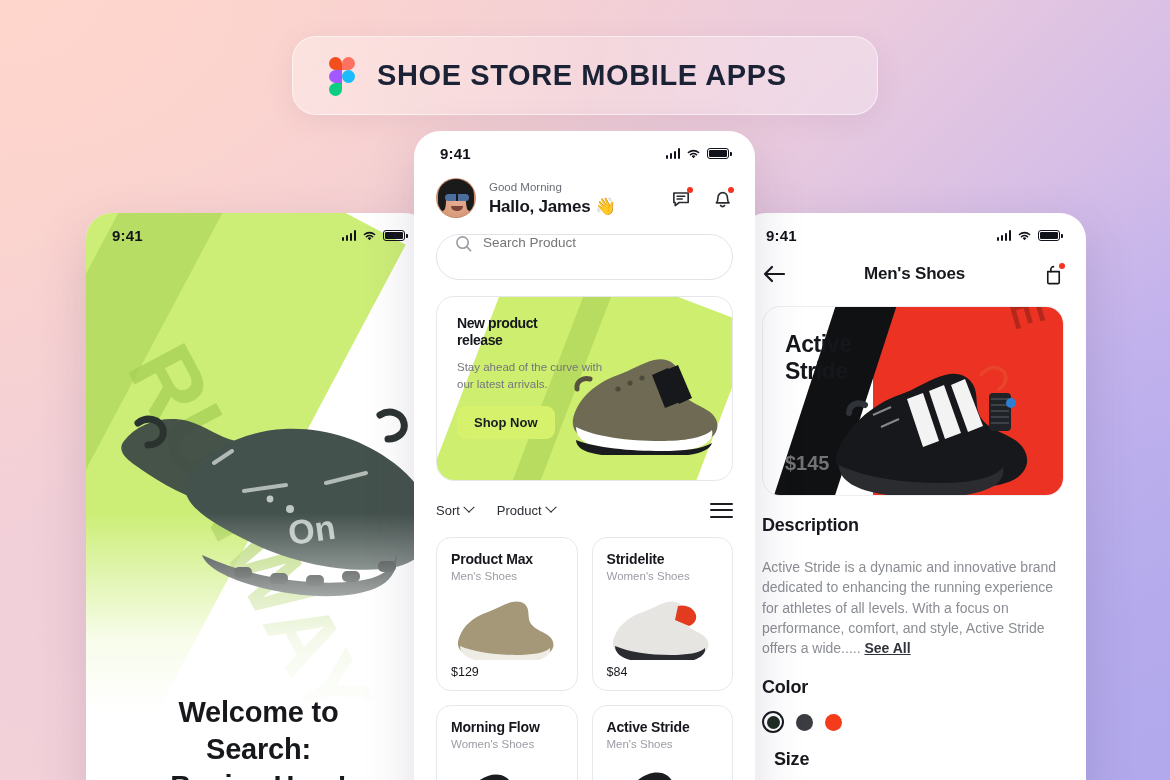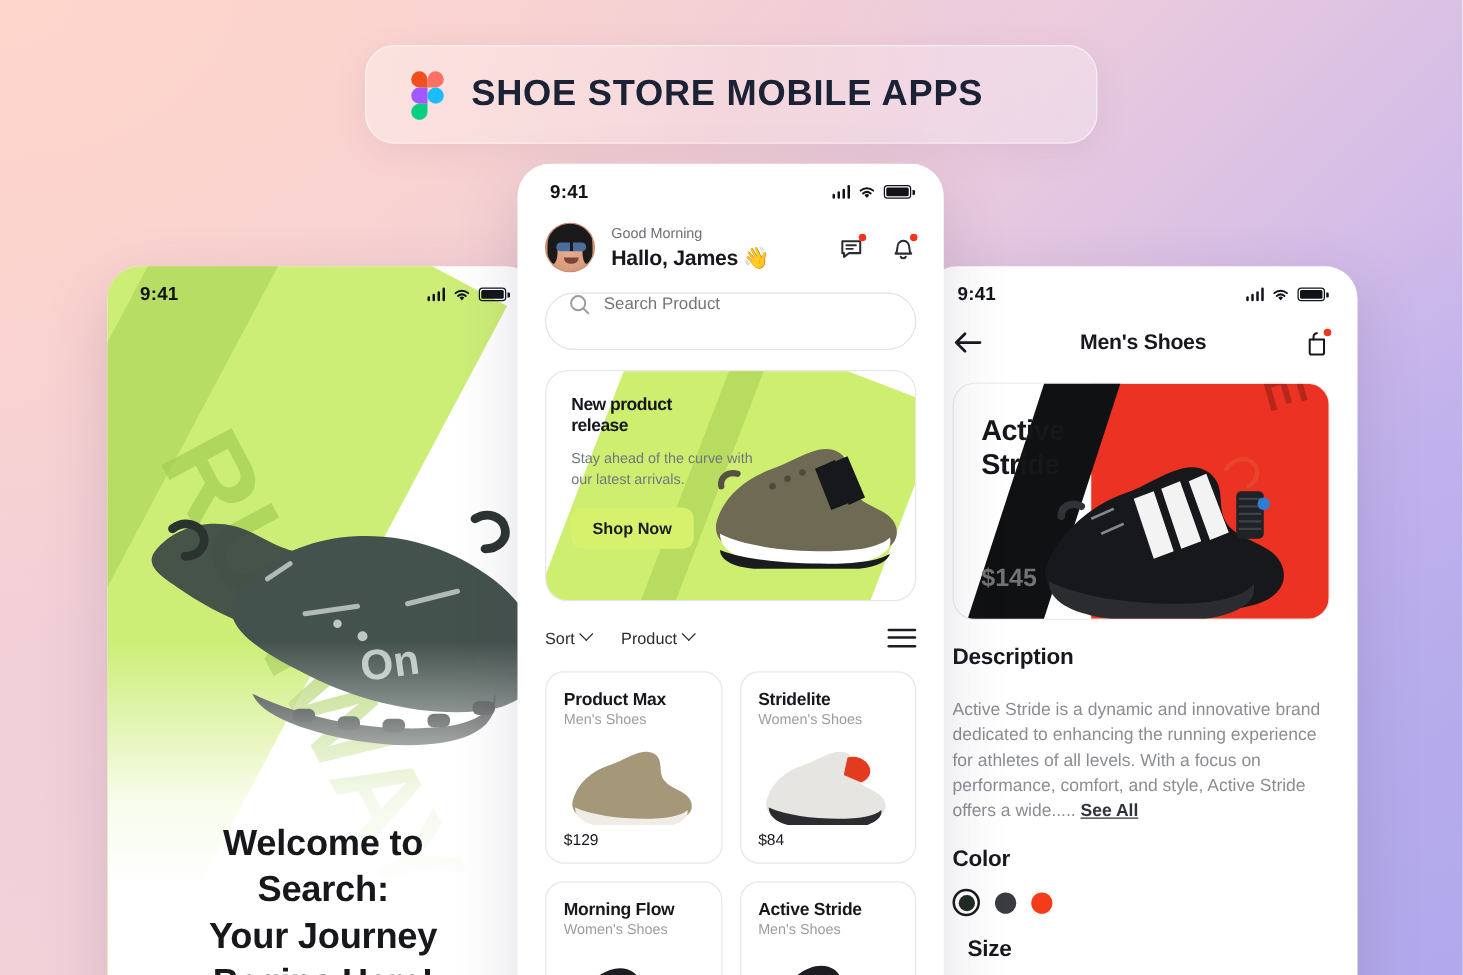--- a/index.html
+++ b/index.html
@@ -255,21 +255,20 @@
       </svg>
       <div class="batt">
           <i></i>
         </div>
     </div>
   </div>
 
   <div class="onb-copy">
     <div>Welcome to</div>
     <div>Search:</div>
-    <div>Your Journey</div>
     <div>Begins Here!</div>
   </div>
 </div>
 
 <div class="phone" id="phone-right">
   <div class="statusbar">
     <div class="sb-time">9:41</div>
     <div class="sb-icons">
       <div class="sig">
           <b></b>

